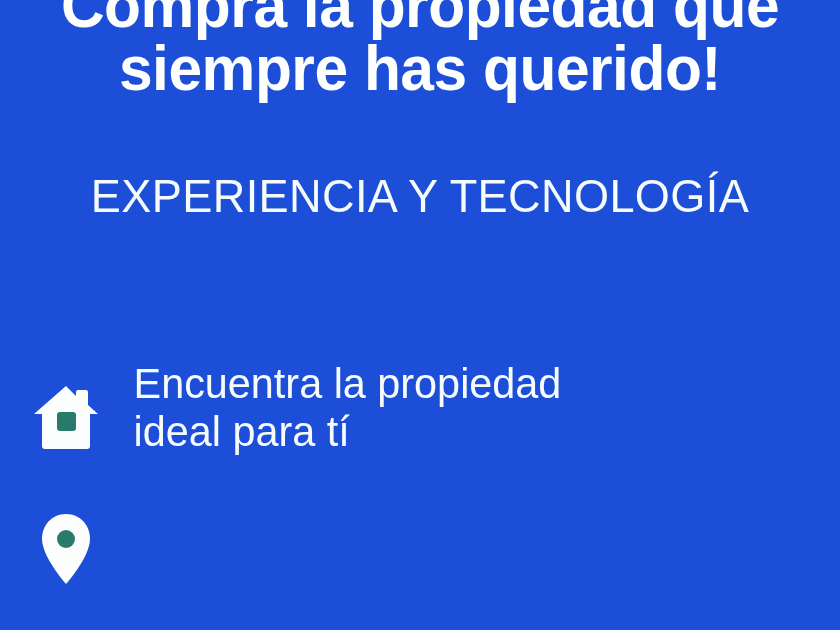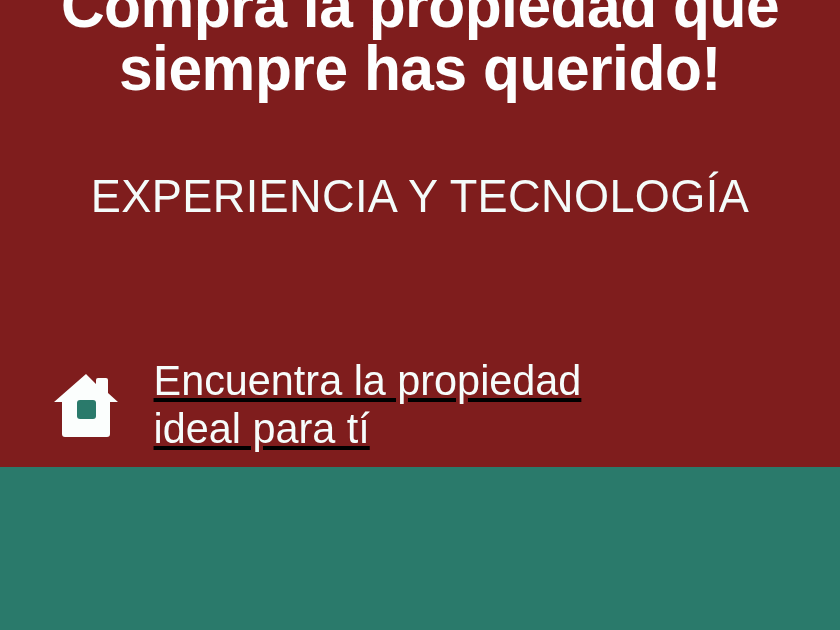--- a/index.html
+++ b/index.html
@@ -10,22 +10,22 @@
   body {
     width: 840px;
     height: 630px;
     overflow: hidden;
     font-family: "Liberation Sans", sans-serif;
   }
 
   #promo-banner {
     position: relative;
     width: 840px;
-    height: 467px;
-    background: #7f1d1d;
+    height: 630px;
+    background: #1d4ed8;
     overflow: hidden;
   }
 
   
   .headline {
     position: absolute;
     left: 0;
     top: -26px;
     width: 840px;
     text-align: center;
@@ -63,25 +63,24 @@
   
   .features {
     position: absolute;
     left: 0;
     top: 352px;
     width: 840px;
   }
   .feature-row {
     position: relative;
     display: flex;
-    align-items: center;
+    align-items: flex-end;
     min-height: 104px;
-    padding-left: 48px;
+    padding-left: 28px;
     box-sizing: border-box;
-    text-decoration: underline;
   }
   .feature-row.row-1 { margin-top: 0; }
   .feature-row.row-2 { margin-top: 26px; }
   .feature-row.row-3 { margin-top: 26px; }
 
   .feature-icon {
     flex: 0 0 auto;
     width: 76px;
     height: 80px;
     display: flex;

